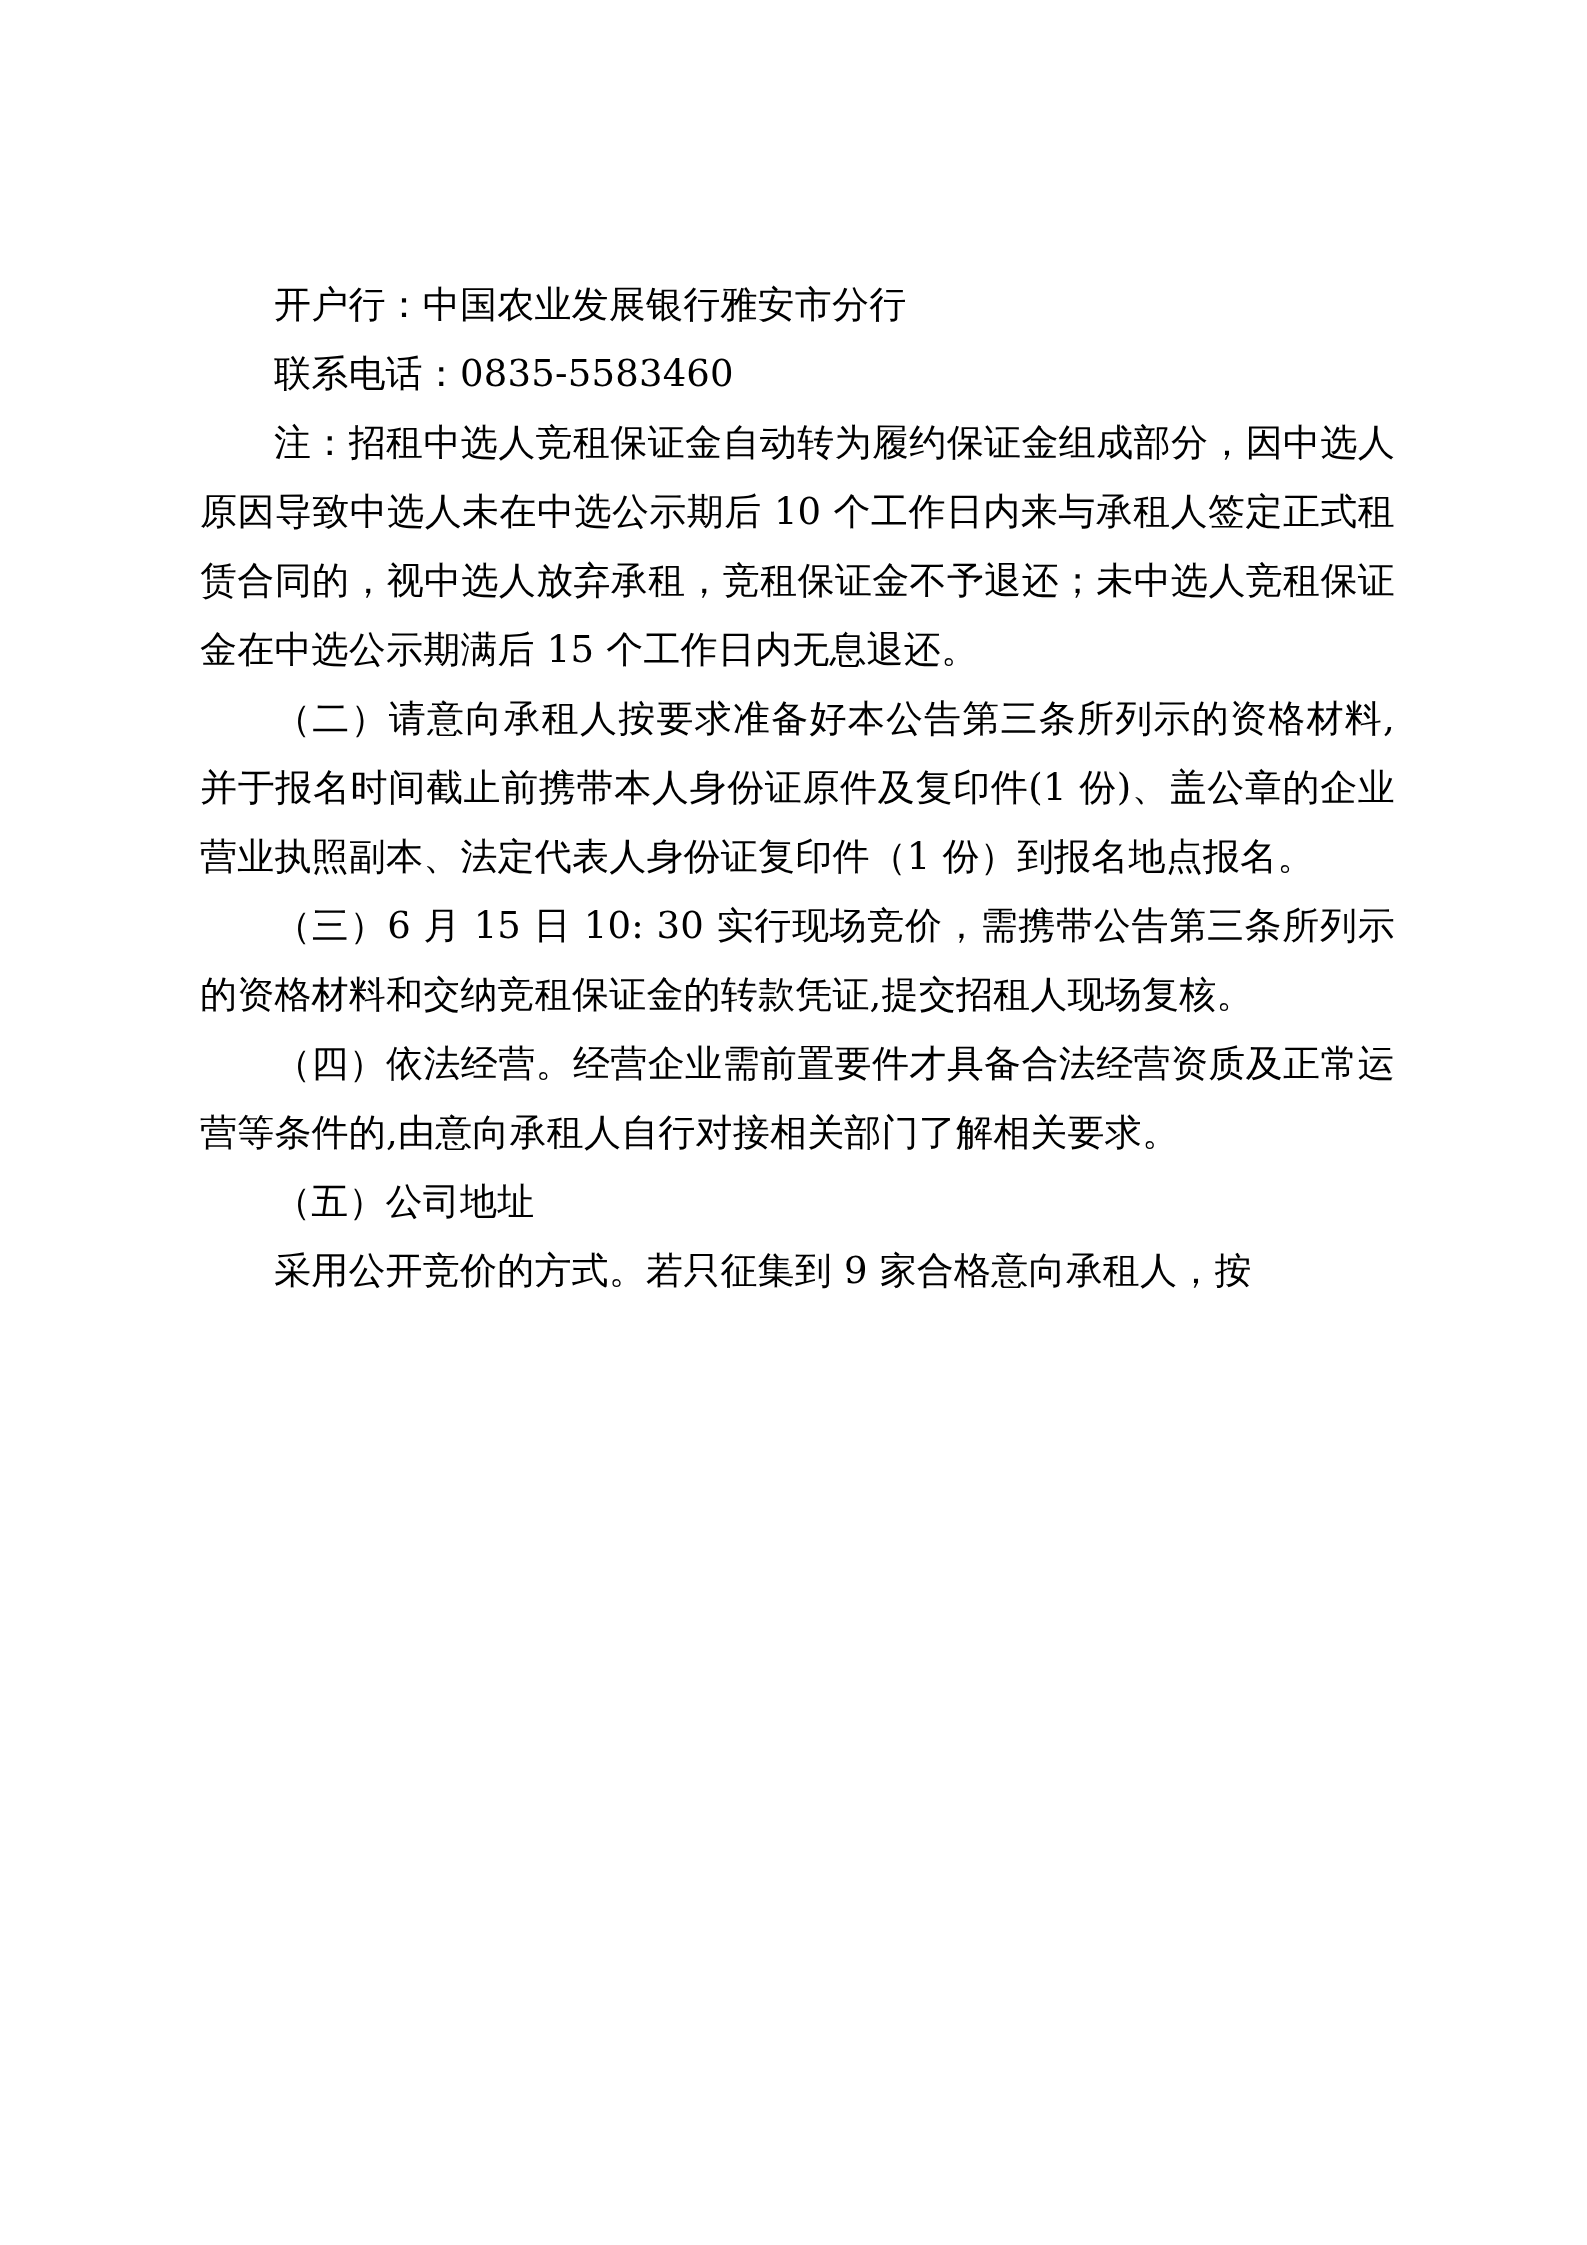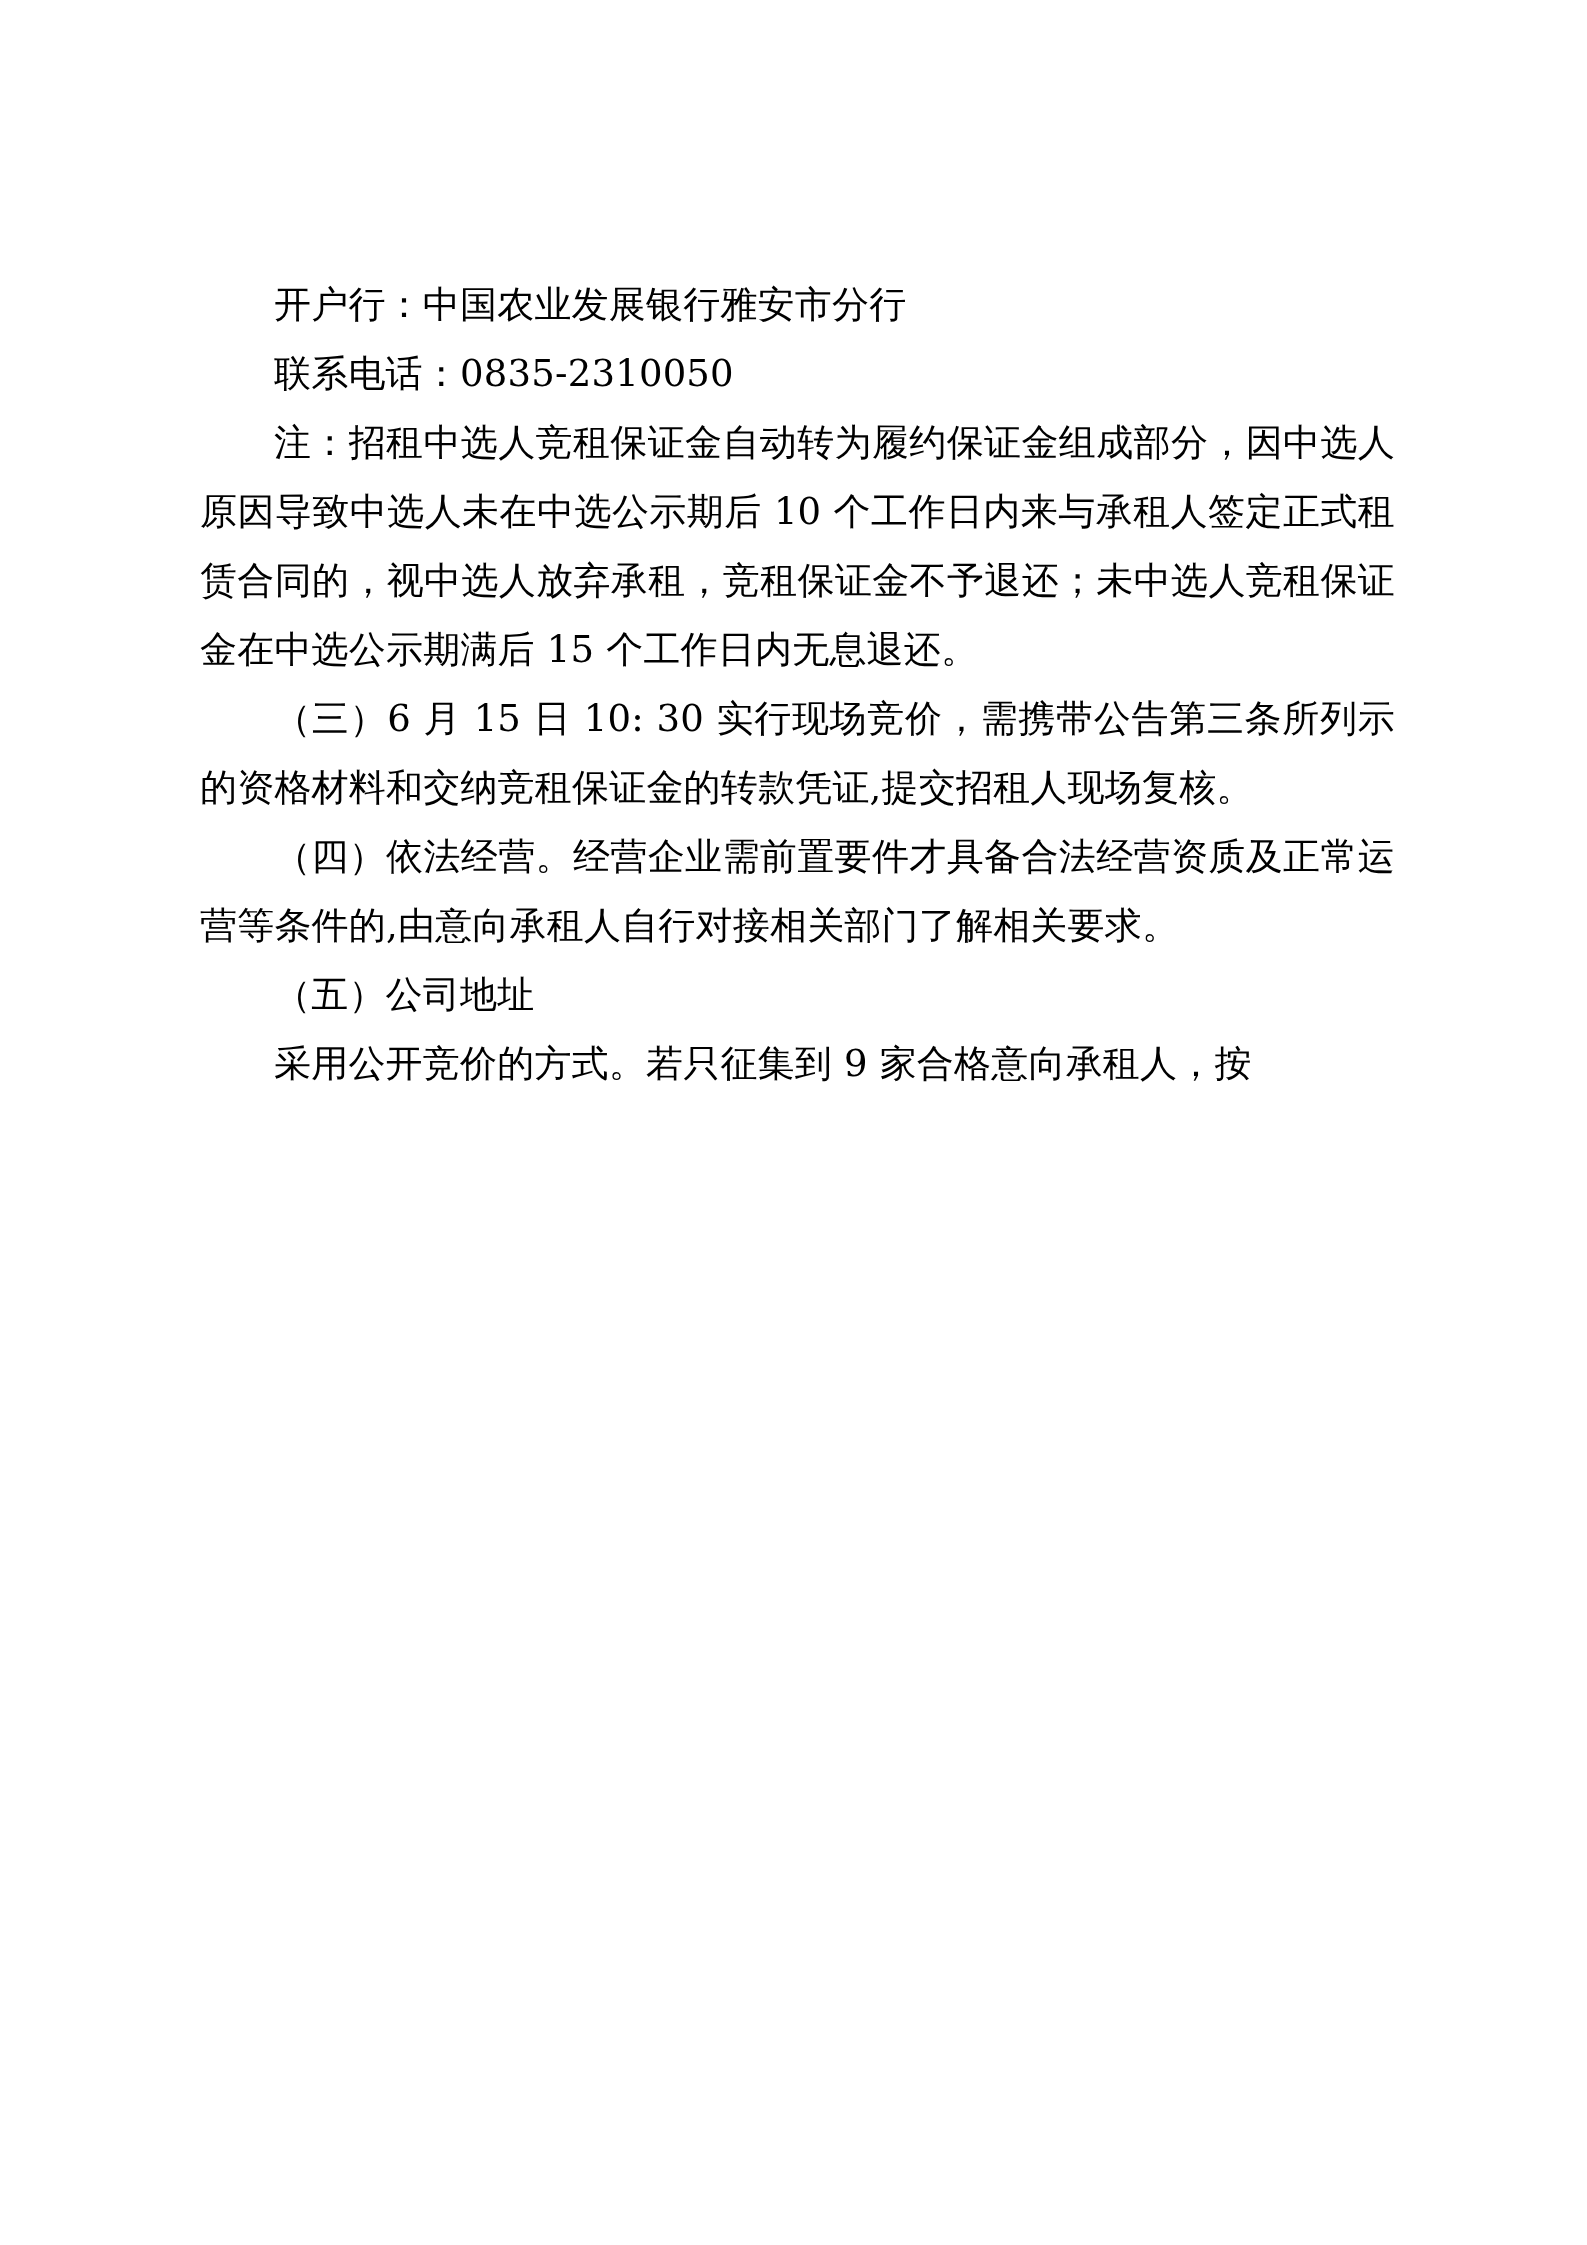--- a/index.html
+++ b/index.html
@@ -43,24 +43,25 @@
 </style>
 </head>
 <body>
 
 <div class="page">
   <div class="doc-body">
 
     <p class="line indent para">开户行：中国农业发展银行雅安市分行</p>
 
 
-    <p class="line indent para">联系电话：0835-2310050</p>
+    <p class="line indent para">联系电话：0835-5583460</p>
 
     <p class="line indent para">注：招租中选人竞租保证金自动转为履约保证金组成部分，因中选人原因导致中选人未在中选公示期后 10 个工作日内来与承租人签定正式租赁合同的，视中选人放弃承租，竞租保证金不予退还；未中选人竞租保证金在中选公示期满后 15 个工作日内无息退还。</p>
 
+    <p class="line indent para">（二）请意向承租人按要求准备好本公告第三条所列示的资格材料,并于报名时间截止前携带本人身份证原件及复印件(1 份)、盖公章的企业营业执照副本、法定代表人身份证复印件（1 份）到报名地点报名。</p>
 
     <p class="line indent para">（三）6 月 15 日 10: 30 实行现场竞价，需携带公告第三条所列示的资格材料和交纳竞租保证金的转款凭证,提交招租人现场复核。</p>
 
     <p class="line indent para">（四）依法经营。经营企业需前置要件才具备合法经营资质及正常运营等条件的,由意向承租人自行对接相关部门了解相关要求。</p>
 
     <p class="line indent para">（五）公司地址</p>
 
     <p class="line indent para">采用公开竞价的方式。若只征集到 9 家合格意向承租人，按</p>
 
   </div>

